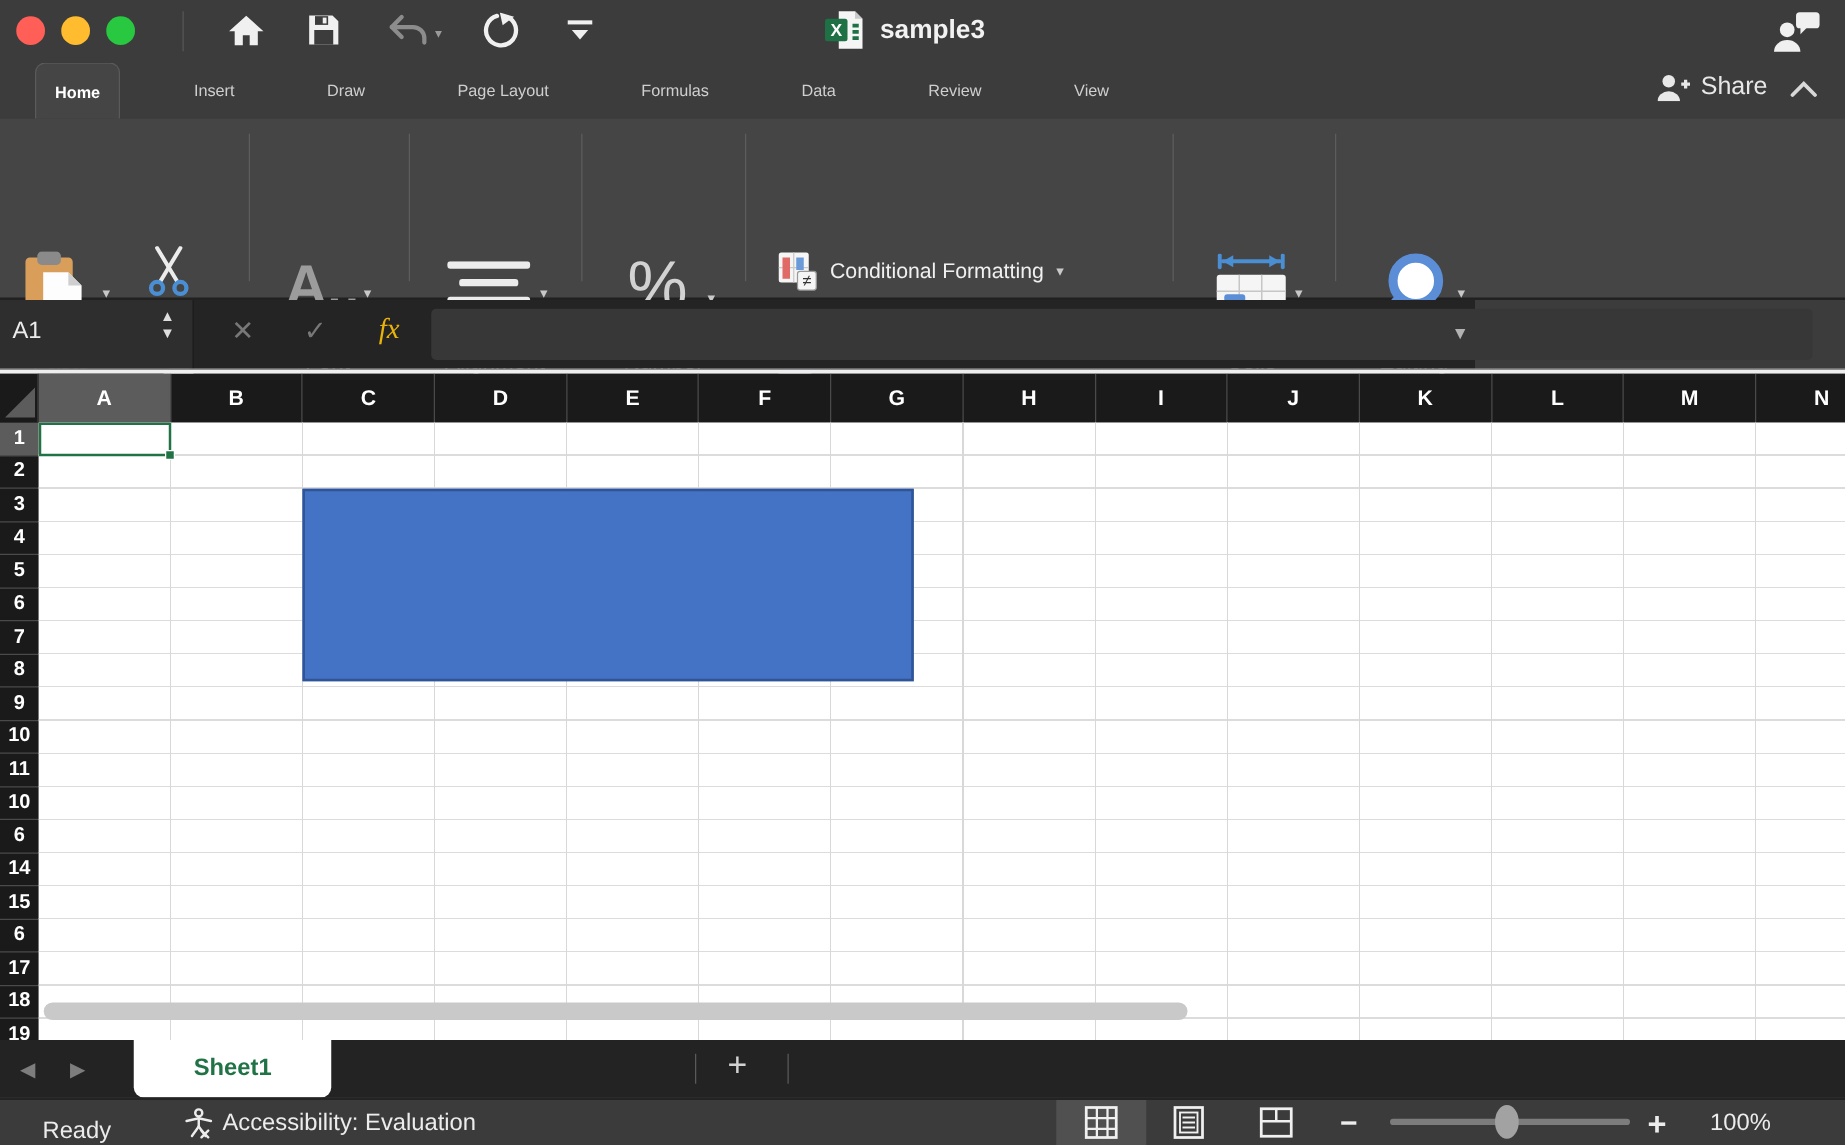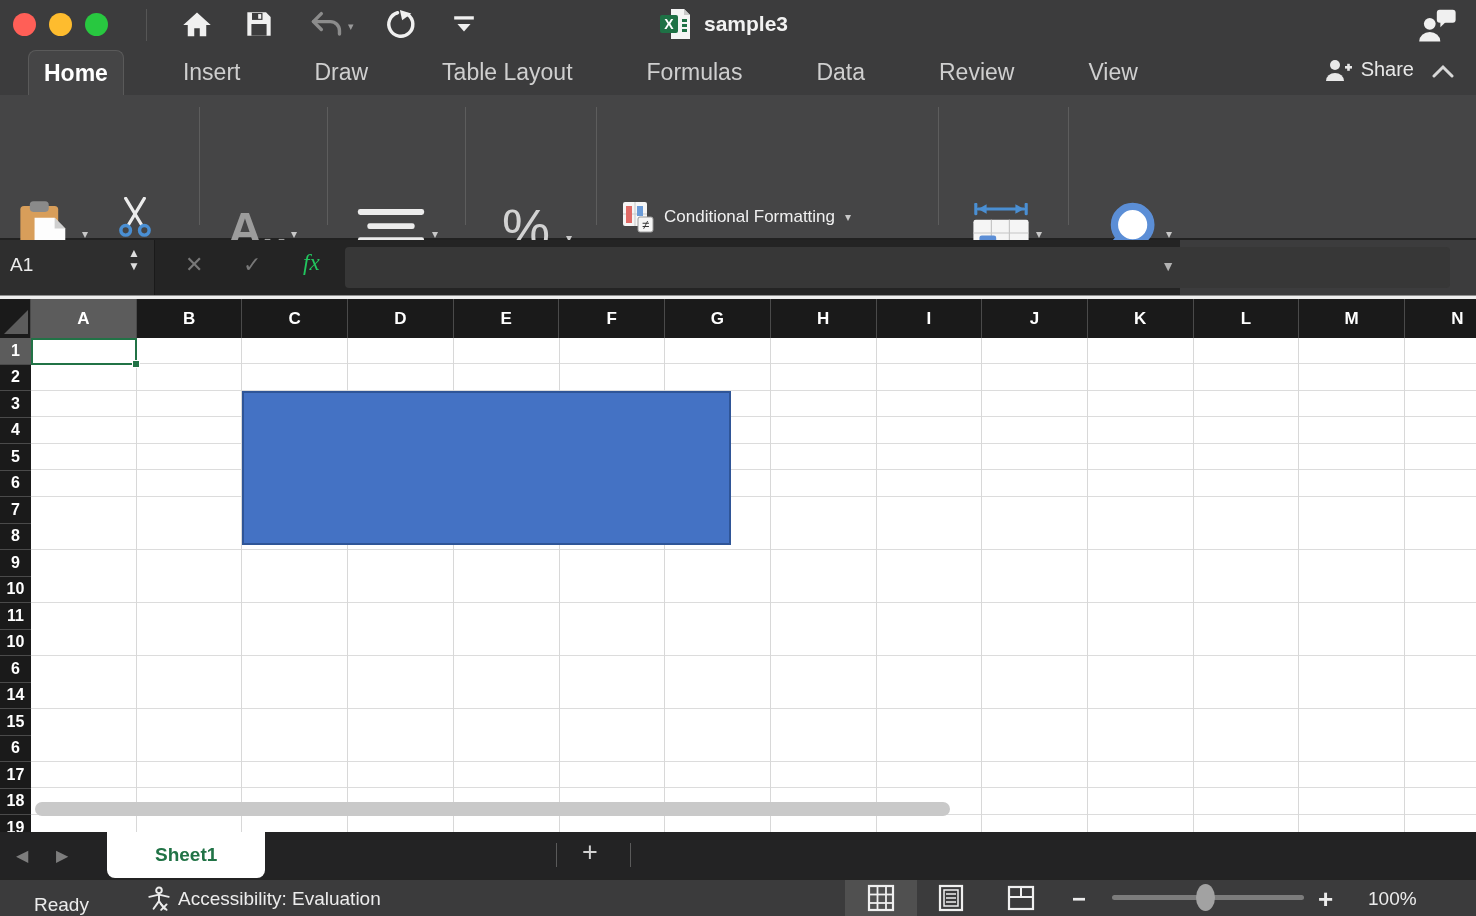--- a/index.html
+++ b/index.html
@@ -18,21 +18,21 @@
   .search { position:absolute; left:1030px; top:8px; width:356px; height:34px; background:#585858;
     border-radius:7px; display:flex; align-items:center; padding:0 10px; gap:4px; }
   .search input { flex:1; background:transparent; border:none; outline:none; color:#e8e8e8;
     font-size:19px; font-family:inherit; }
   .search input::placeholder { color:#a8a8a8; }
 
   
   .tabstrip { position:absolute; left:0; top:50px; width:1476px; height:45px; background:#3c3c3d; }
   .tabs { position:absolute; left:28px; top:0; height:45px; display:flex; gap:44px; }
   .menu-tab { height:45px; display:flex; align-items:center; padding:0 15px; color:#cfcfcf;
-    font-size:23px; border-radius:8px 8px 0 0; }
+    font-size:13px; border-radius:8px 8px 0 0; }
   .menu-tab.active { background:#454546; border:1px solid #5a5a5a; border-bottom:none;
     color:#ffffff; font-weight:bold; }
   .share { position:absolute; right:62px; top:8px; display:flex; align-items:center; gap:9px;
     color:#e8e8e8; font-size:20px; }
   .collapse { position:absolute; right:22px; top:14px; }
 
   
   .ribbon { position:absolute; left:0; top:95px; width:1476px; height:145px; background:#454546;
     border-bottom:2px solid #212121; }
   .rb-div { position:absolute; top:12px; width:1px; height:118px; background:#5d5d5d; }
@@ -47,21 +47,21 @@
 
   
   .formulabar { position:absolute; left:0; top:240px; width:1180px; height:55px; background:#242424; }
   .namebox { position:absolute; left:0; top:0; width:155px; height:55px; background:#2e2e2e;
     border-right:1px solid #1a1a1a; }
   .namebox .ref { position:absolute; left:10px; top:14px; color:#ececec; font-size:19px; }
   .steppers { position:absolute; left:128px; top:7px; display:flex; flex-direction:column;
     align-items:center; line-height:1.1; color:#dedede; font-size:12px; }
   .fb-x { position:absolute; left:185px; top:12px; color:#787878; font-size:22px; font-weight:bold; }
   .fb-check { position:absolute; left:243px; top:12px; color:#787878; font-size:22px; font-weight:bold; }
-  .fb-fx { position:absolute; left:303px; top:10px; color:#22c55e; font-size:23px;
+  .fb-fx { position:absolute; left:303px; top:10px; color:#eab308; font-size:23px;
     font-family:"Liberation Serif","DejaVu Serif",serif; font-style:italic; }
   .fb-input { position:absolute; left:345px; top:7px; width:1105px; height:41px; background:#373737;
     border:none; border-radius:4px; outline:none; color:#fff; font-size:18px; padding:0 10px; }
   .fb-dd { position:absolute; right:5px; top:18px; color:#b2b2b2; font-size:14px; }
 
   .sep { position:absolute; left:0; top:295px; width:1476px; height:4px; background:#eeeeee;
     border-top:1px solid #8f8f8f; }
 
   
   .corner { position:absolute; left:0; top:299px; width:31px; height:39px; background:#1a1a1a;
@@ -175,21 +175,21 @@
       <circle cx="10" cy="13" r="5" fill="#f0f0f0"></circle>
       <path d="M1 28 a9 8 0 0 1 18 0 Z" fill="#f0f0f0"></path>
     </svg>
   </div>
 
   <div class="tabstrip">
     <div class="tabs" id="menu-tabs">
         <div class="menu-tab active">Home</div>
         <div class="menu-tab">Insert</div>
         <div class="menu-tab">Draw</div>
-        <div class="menu-tab">Table Layout</div>
+        <div class="menu-tab">Page Layout</div>
         <div class="menu-tab">Formulas</div>
         <div class="menu-tab">Data</div>
         <div class="menu-tab">Review</div>
         <div class="menu-tab">View</div>
       </div>
     <div class="share">
       <svg width="26" height="22" viewBox="0 0 26 22">
         <circle cx="9" cy="6" r="5" fill="#e8e8e8"></circle>
         <path d="M0 22 a9 8 0 0 1 18 0 Z" fill="#e8e8e8"></path>
         <rect x="19" y="7" width="7" height="2.6" fill="#e8e8e8"></rect>

